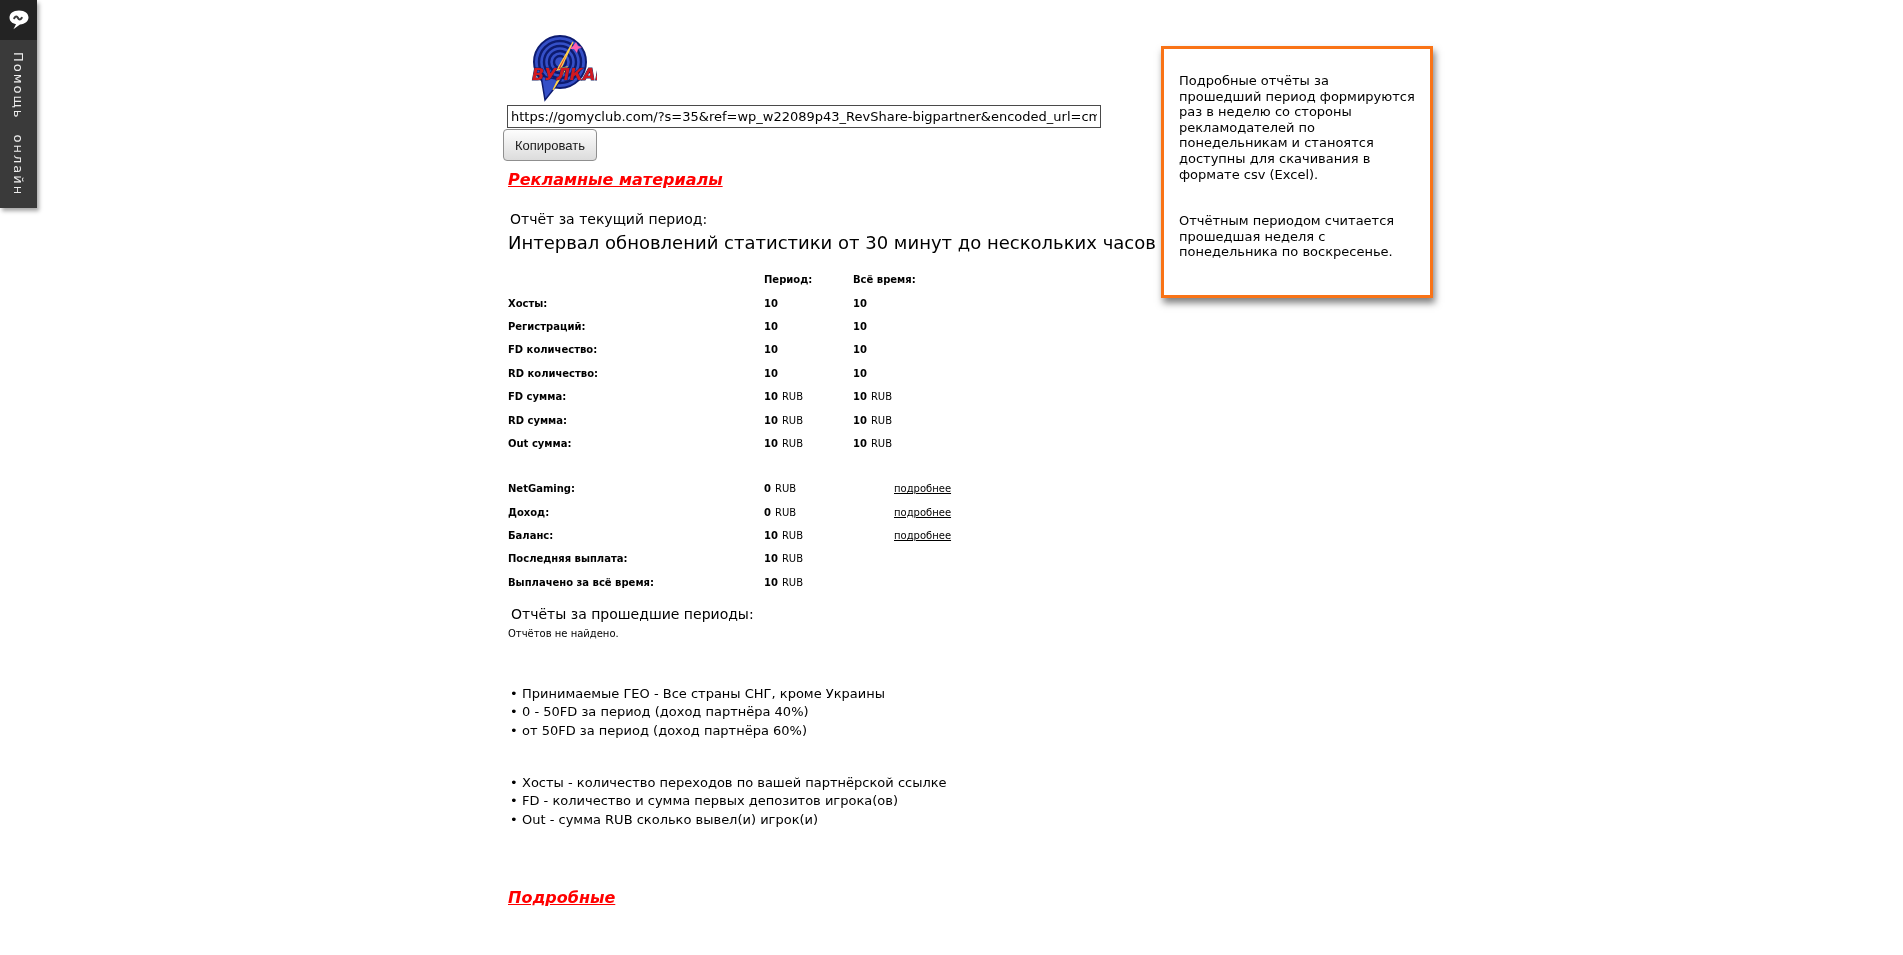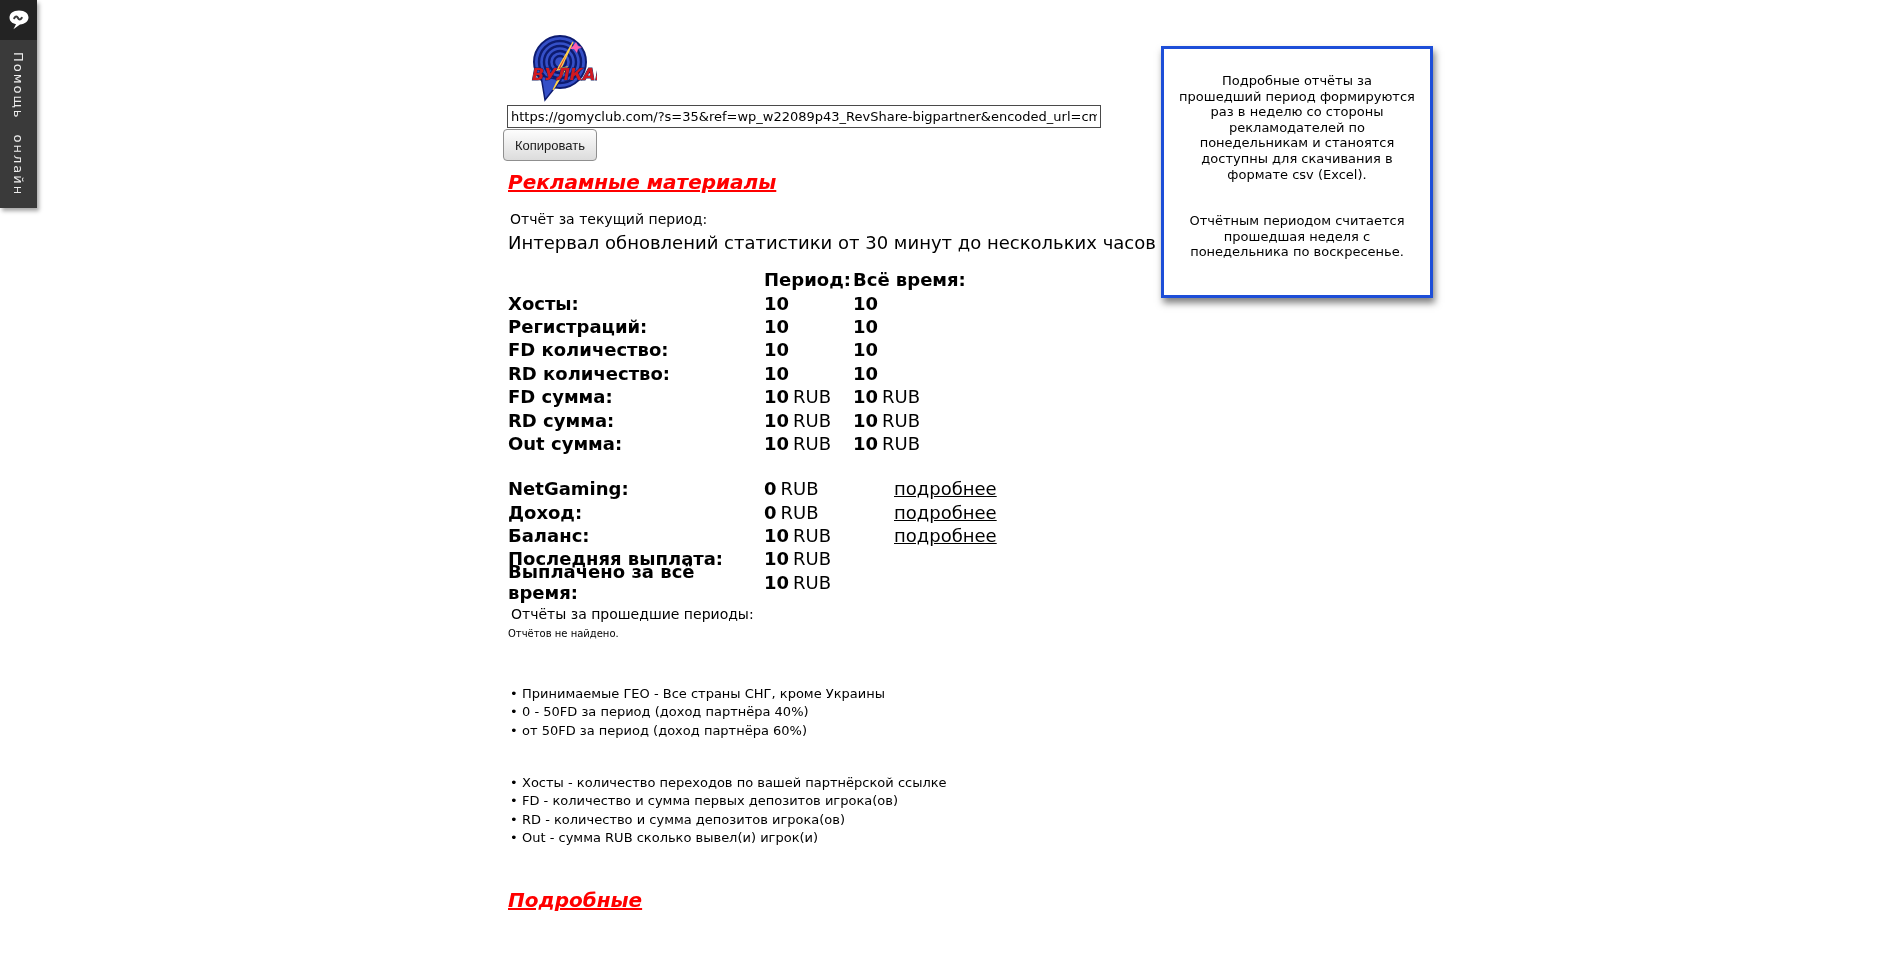--- a/index.html
+++ b/index.html
@@ -25,54 +25,54 @@
              border:1px solid #4a4a4a; padding:1px 3px; font-size:13px;
              font-family:"DejaVu Sans", sans-serif; color:#000; background:#fff;
              border-radius:0; outline:none; white-space:nowrap; overflow:hidden; }
   #copy-btn { left:503px; top:129px; height:32px; padding:1px 11px;
               font-size:13px; font-family:"Liberation Sans", sans-serif;
               color:#1a1a1a; background:linear-gradient(#fdfdfd,#dcdcdc);
               border:1px solid #8f8f8f; border-radius:4px; cursor:pointer; }
 
   
   .red-link { color:#ff0000; font-weight:bold; font-style:italic;
-              text-decoration:underline; font-size:20px; cursor:pointer; }
+              text-decoration:underline; font-size:16px; cursor:pointer; }
   #materials-link { left:508px; top:170px; }
   #back-link { left:508px; top:888px; }
 
   
   .h-bold { font-weight:normal; font-size:14px; }
   #cur-title { left:510px; top:211px; }
   #cur-sub   { left:508px; top:232px; font-size:18px; }
   #past-title{ left:511px; top:606px; }
   #past-empty{ left:508px; top:628px; font-size:10px; }
 
   
   .grid { display:grid; grid-template-columns:256px 89px 170px;
-          grid-auto-rows:23.4px; align-items:center; font-size:18px; }
+          grid-auto-rows:23.4px; align-items:center; font-size:10px; }
   #stats-grid   { left:508px; top:268px; width:520px; }
   #account-grid { left:508px; top:477px; width:520px; }
   .lbl { font-weight:bold; }
   .hdr { font-weight:bold; }
   .val b { font-weight:bold; }
   .unit { margin-left:4px; font-weight:normal; }
   .details { color:#000; text-decoration:underline; cursor:pointer;margin-left:41px; }
 
   
   ul.blist { list-style:none; font-size:13px; }
   ul.blist li { line-height:18.3px; padding-left:14px; position:relative; }
   ul.blist li::before { content:"•"; position:absolute; left:2px; }
   #geo-list  { left:508px; top:685px; width:560px; }
   #term-list { left:508px; top:774px; width:620px; }
 
   
   #info-box { left:1161px; top:46px; width:272px; height:252px;
-              border:3px solid #1d4ed8; background:#fff;
+              border:3px solid #f97316; background:#fff;
               box-shadow:2px 5px 7px rgba(0,0,0,0.5);
-              padding:24px 15px 0 15px; text-align:center;
+              padding:24px 15px 0 15px; 
               font-size:13px; line-height:15.6px; }
   #info-box .p1 { margin-bottom:31px; }
 </style>
 </head>
 <body>
 
 <div id="help-tab" class="abs">
   <div id="help-icon-box">
     <svg width="24" height="24" viewBox="0 0 24 24">
       <path d="M12 2.5 C6 2.5 2.5 5.6 2.5 9.6 C2.5 13 5 15.6 9 16.2 L6.4 21.2 L13 16.4 C18 16.3 21.5 13.3 21.5 9.6 C21.5 5.6 18 2.5 12 2.5 Z" fill="#ffffff"></path>
@@ -167,21 +167,20 @@
 
 <ul id="geo-list" class="abs blist">
   <li>Принимаемые ГЕО - Все страны СНГ, кроме Украины</li>
   <li>0 - 50FD за период (доход партнёра 40%)</li>
   <li>от 50FD за период (доход партнёра 60%)</li>
 </ul>
 
 <ul id="term-list" class="abs blist">
   <li>Хосты - количество переходов по вашей партнёрской ссылке</li>
   <li>FD - количество и сумма первых депозитов игрока(ов)</li>
-  <li>RD - количество и сумма депозитов игрока(ов)</li>
   <li>Out - сумма RUB сколько вывел(и) игрок(и)</li>
 </ul>
 
 <a id="back-link" class="abs red-link">Подробные</a>
 
 <div id="info-box" class="abs">
   <div class="p1">Подробные отчёты за прошедший период формируются раз в неделю со стороны рекламодателей по понедельникам и станоятся доступны для скачивания в формате csv (Excel).</div>
   <div class="p2">Отчётным периодом считается прошедшая неделя с понедельника по воскресенье.</div>
 </div>
 

